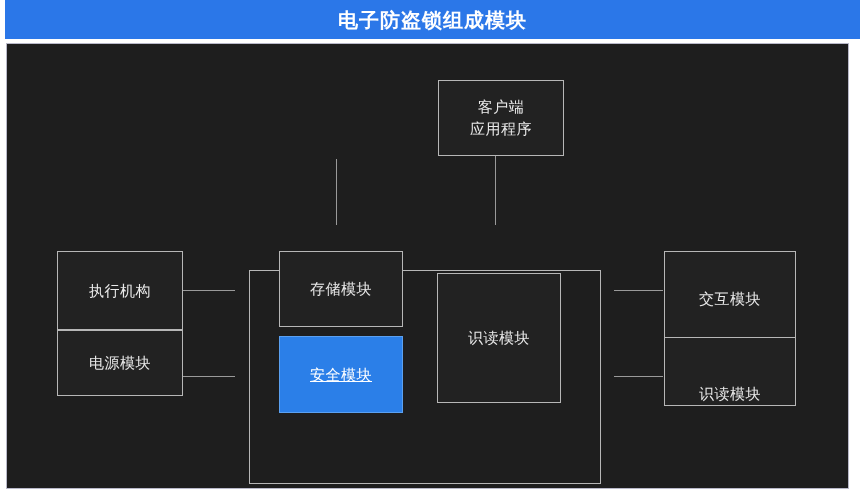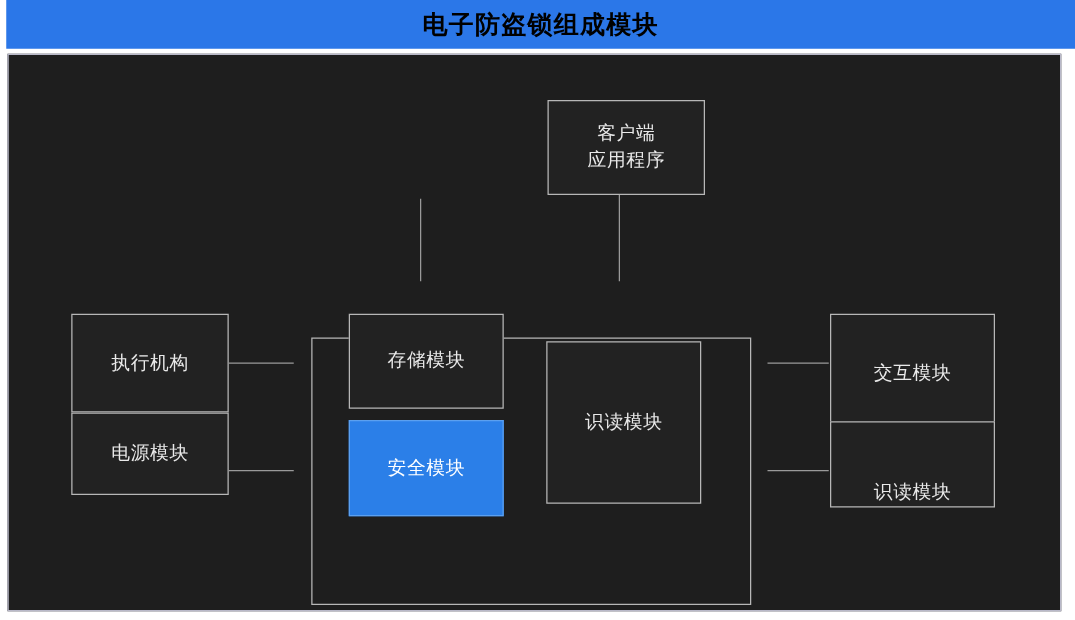--- a/index.html
+++ b/index.html
@@ -26,21 +26,21 @@
     left: 5px;
     top: 0px;
     width: 855px;
     height: 39px;
     background: #2b77e8;
     display: flex;
     align-items: center;
     justify-content: center;
   }
   #title-text {
-    color: #000000;
+    color: #ffffff;
     font-size: 20px;
     font-weight: bold;
     letter-spacing: 1px;
     line-height: 1;
   }
 
   
   #panel {
     position: absolute;
     left: 6px;
@@ -64,20 +64,21 @@
     justify-content: center;
     text-align: center;
     font-size: 15px;
     line-height: 1.45;
     letter-spacing: 0.5px;
   }
   .node.highlight {
     background: #2b7fe8;
     border-color: #5ba0f0;
     color: #ffffff;
+    text-decoration: underline;
   }
   .node .label-lines {
     display: block;
   }
   .node .label-lines span {
     display: block;
   }
 
   
   #group-box {

